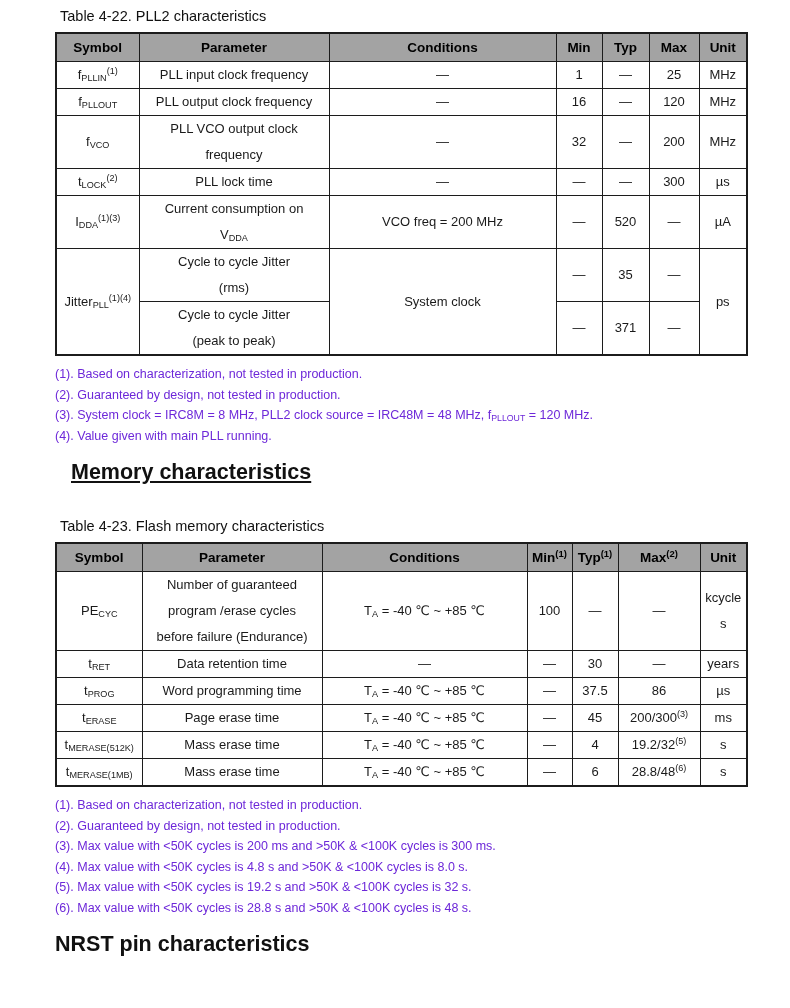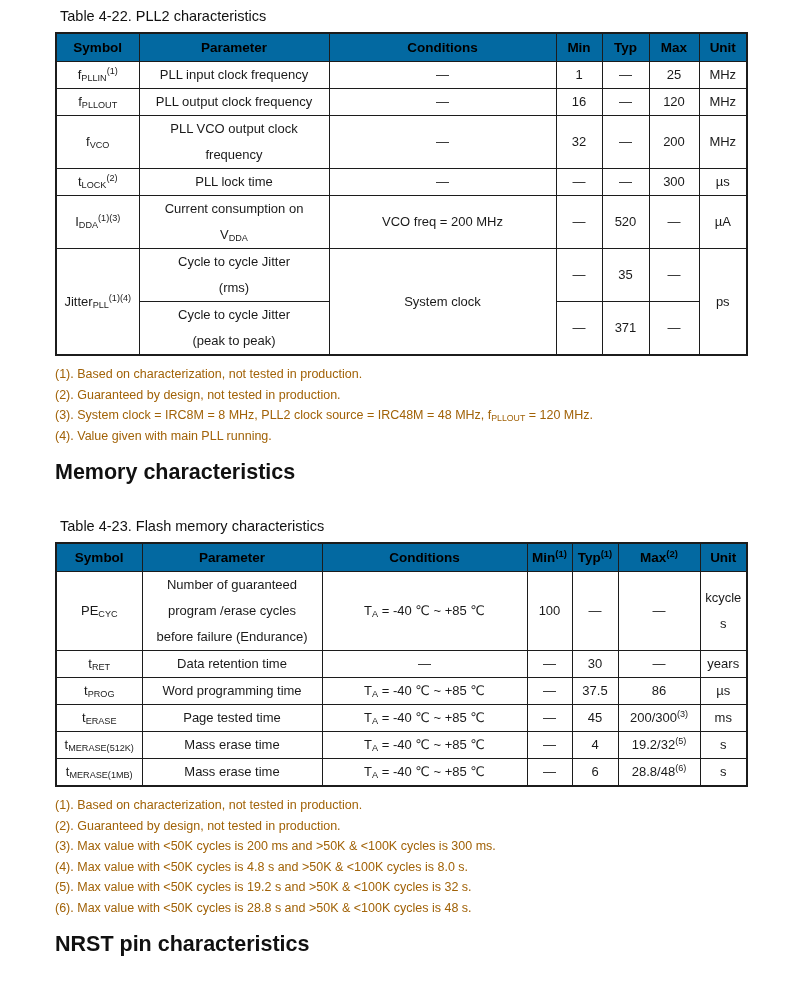--- a/index.html
+++ b/index.html
@@ -18,55 +18,55 @@
     line-height: 21px;
     margin: 0 0 5px 5px;
     color: #111;
   }
   .section-h {
     font-size: 21.5px;
     font-weight: bold;
     color: #111;
     line-height: 28px;
   }
-  #memory-heading { margin: 12px 0 30px 0; }
+  #memory-heading { margin: 12px 0 30px 16px; text-decoration: underline; }
   #nrst-heading   { margin: 12px 0 0 0; }
 
   table.spec {
     border-collapse: collapse;
     table-layout: fixed;
     width: 691px;
     border: 2px solid #1c1c1c;
   }
   table.spec th, table.spec td {
     border: 1px solid #1c1c1c;
     text-align: center;
     vertical-align: middle;
     font-size: 13px;
     line-height: 26px;
     padding: 0 3px;
     overflow: hidden;
   }
   table.spec th {
-    background: #0369a1;
+    background: #a3a3a3;
     font-size: 13.5px;
     font-weight: bold;
     line-height: 27px;
     color: #000;
   }
   sub, sup { font-size: 70%; line-height: 0; }
   sub { vertical-align: -0.18em; }
   sup { vertical-align: 0.55em; }
   td.wrapany { overflow-wrap: anywhere; word-break: break-word; }
 
   .notes { margin-top: 8px; }
   .notes .note-line {
     font-size: 12.5px;
     line-height: 20.5px;
-    color: #a16207;
+    color: #6d28d9;
   }
 </style>
 </head>
 <body>
 
 <div class="page">
 
   <div class="tbl-title">Table 4-22. PLL2 characteristics</div>
 
   <table class="spec">
@@ -209,21 +209,21 @@
         <td>t<sub>PROG</sub></td>
         <td>Word programming time</td>
         <td>T<sub>A</sub> = -40 ℃ ~ +85 ℃</td>
         <td>—</td>
         <td>37.5</td>
         <td>86</td>
         <td>µs</td>
       </tr>
       <tr>
         <td>t<sub>ERASE</sub></td>
-        <td>Page tested time</td>
+        <td>Page erase time</td>
         <td>T<sub>A</sub> = -40 ℃ ~ +85 ℃</td>
         <td>—</td>
         <td>45</td>
         <td>200/300<sup>(3)</sup></td>
         <td>ms</td>
       </tr>
       <tr>
         <td>t<sub>MERASE(512K)</sub></td>
         <td>Mass erase time</td>
         <td>T<sub>A</sub> = -40 ℃ ~ +85 ℃</td>

